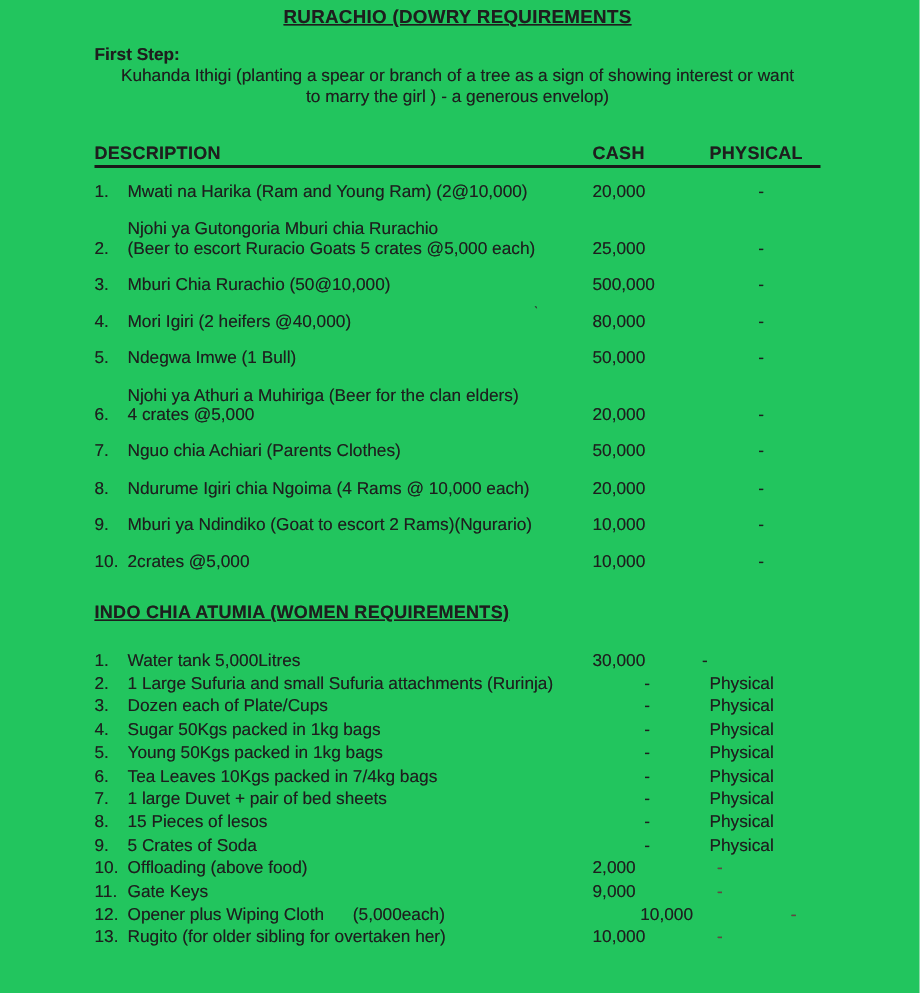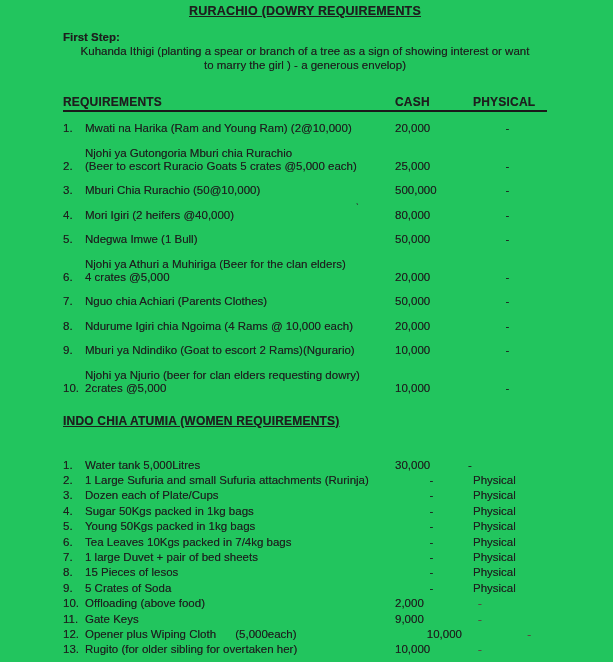--- a/index.html
+++ b/index.html
@@ -64,21 +64,21 @@
   .table2 .row:nth-child(12) .cell-cash { text-align: right; padding-right: 6px; }
   .table2 .row:nth-child(12) .cell-phys.is-dash { text-align: right; padding-right: 16px; }
   .table2 .row:nth-child(n+10) .cell-phys.is-dash { color: #6b4242; }
   .table2 .row:nth-child(1) .cell-phys.is-dash { padding-left: 0; }
   .section2-title {
     font-weight: bold;
     font-size: 12px;
     letter-spacing: 0.2px;
     text-decoration: underline;
     margin-top: 19px;
-    margin-bottom: 30px;
+    margin-bottom: 19px;
   }
   .mark {
     position: absolute;
     right: 36px;
     top: -7px;
     font-size: 10px;
     color: #3a3a3a;
   }
 </style>
 </head>
@@ -89,21 +89,21 @@
 
   <div>
     <div class="first-step-label">First Step:</div>
     <div id="first-step-lines">
         <div class="first-step-line">Kuhanda Ithigi (planting a spear or branch of a tree as a sign of showing interest or want</div>
         <div class="first-step-line">to marry the girl ) - a generous envelop)</div>
       </div>
   </div>
 
   <div class="thead">
-    <span class="h-desc">REQUIREMENTS</span>
+    <span class="h-desc">DESCRIPTION</span>
     <span class="h-cash">CASH</span>
     <span class="h-phys">PHYSICAL</span>
   </div>
 
   <div id="table1" class="table1">
       <div class="row">
         <div class="cell-num">1.</div>
         <div class="cell-desc"><div>Mwati na Harika (Ram and Young Ram) (2@10,000)</div></div>
         <div class="cell-cash">20,000</div>
         <div class="cell-phys">-</div>
@@ -151,21 +151,21 @@
         <div class="cell-phys">-</div>
       </div>
       <div class="row">
         <div class="cell-num">9.</div>
         <div class="cell-desc"><div>Mburi ya Ndindiko (Goat to escort 2 Rams)(Ngurario)</div></div>
         <div class="cell-cash">10,000</div>
         <div class="cell-phys">-</div>
       </div>
       <div class="row">
         <div class="cell-num">10.</div>
-        <div class="cell-desc"><div>Njohi ya Njurio (beer for clan elders requesting dowry)</div><div>2crates @5,000</div></div>
+        <div class="cell-desc"><div>2crates @5,000</div></div>
         <div class="cell-cash">10,000</div>
         <div class="cell-phys">-</div>
       </div>
     </div>
 
   <div class="section2-title">INDO CHIA ATUMIA (WOMEN REQUIREMENTS)</div>
 
   <div id="table2" class="table2">
       <div class="row">
         <div class="cell-num">1.</div>

